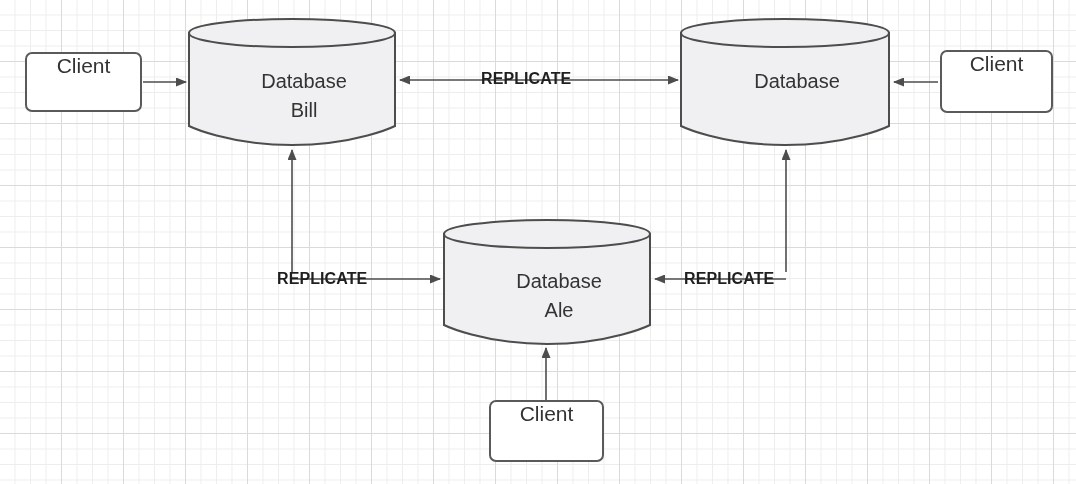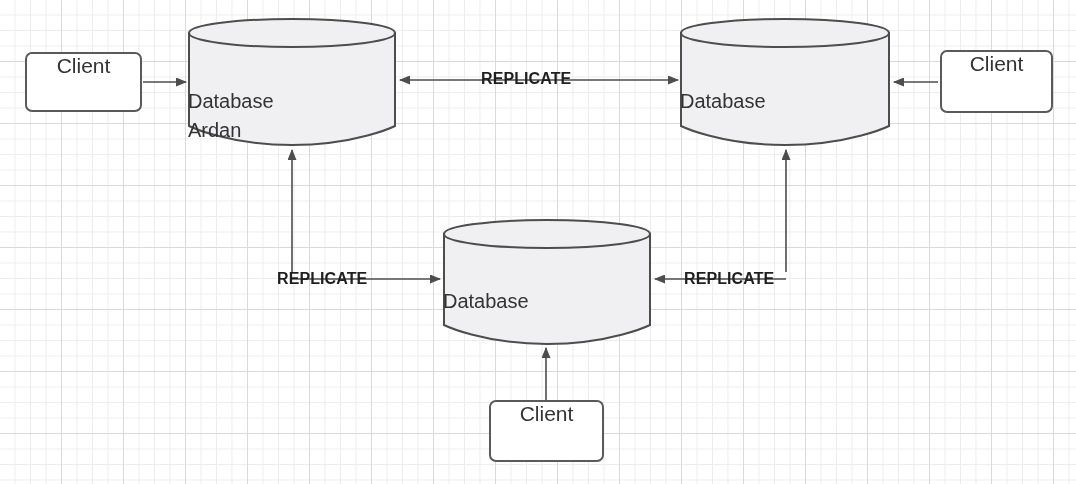--- a/index.html
+++ b/index.html
@@ -50,27 +50,27 @@
   .db {
     position: absolute;
   }
   .db-svg {
     position: absolute;
     left: 0; top: 0;
     overflow: visible;
   }
   .db-label {
     position: absolute;
-    left: 0;
+    left: 12px;
     width: 100%;
+    text-align: center;
     color: #333333;
     font-size: 20px;
     line-height: 29px;
     pointer-events: none;
-    margin-top: 20px;
   }
   .edge-label {
     position: absolute;
     color: #1f1f1f;
     font-size: 16px;
     font-weight: bold;
     letter-spacing: 0.1px;
     white-space: nowrap;
     background: transparent;
   }
@@ -107,41 +107,42 @@
     </g>
   </svg>
 
   <div class="db node" style="left:188px; top:18px; width:208px; height:128px;">
     <svg class="db-svg" width="208" height="128" viewBox="0 0 208 128">
       <path d="M1,15 L1,108 C1,108 40,127 104,127 C168,127 207,108 207,108 L207,15 Z" fill="#f0f0f2" stroke="#4d4d4d" stroke-width="2"></path>
       <ellipse cx="104" cy="15" rx="103" ry="14" fill="#f0f0f2" stroke="#4d4d4d" stroke-width="2"></ellipse>
     </svg>
     <div class="db-label" style="top:49px;">
       <div>Database</div>
-      <div>Ardan</div>
+      <div>Bill</div>
     </div>
   </div>
 
   <div class="db node" style="left:680px; top:18px; width:210px; height:128px;">
     <svg class="db-svg" width="210" height="128" viewBox="0 0 210 128">
       <path d="M1,15 L1,108 C1,108 40,127 105,127 C170,127 209,108 209,108 L209,15 Z" fill="#f0f0f2" stroke="#4d4d4d" stroke-width="2"></path>
       <ellipse cx="105" cy="15" rx="104" ry="14" fill="#f0f0f2" stroke="#4d4d4d" stroke-width="2"></ellipse>
     </svg>
     <div class="db-label" style="top:49px;">
       <div>Database</div>
     </div>
   </div>
 
   <div class="db node" style="left:443px; top:219px; width:208px; height:126px;">
     <svg class="db-svg" width="208" height="126" viewBox="0 0 208 126">
       <path d="M1,15 L1,106 C1,106 40,125 104,125 C168,125 207,106 207,106 L207,15 Z" fill="#f0f0f2" stroke="#4d4d4d" stroke-width="2"></path>
       <ellipse cx="104" cy="15" rx="103" ry="14" fill="#f0f0f2" stroke="#4d4d4d" stroke-width="2"></ellipse>
     </svg>
     <div class="db-label" style="top:48px;">
       <div>Database</div>
+      <div>Ale</div>
     </div>
   </div>
 
   <div class="client-box node" style="left:25px; top:52px; width:117px; height:60px;">
     <span>Client</span>
   </div>
 
   <div class="client-box node" style="left:940px; top:50px; width:113px; height:63px;">
     <span>Client</span>
   </div>

